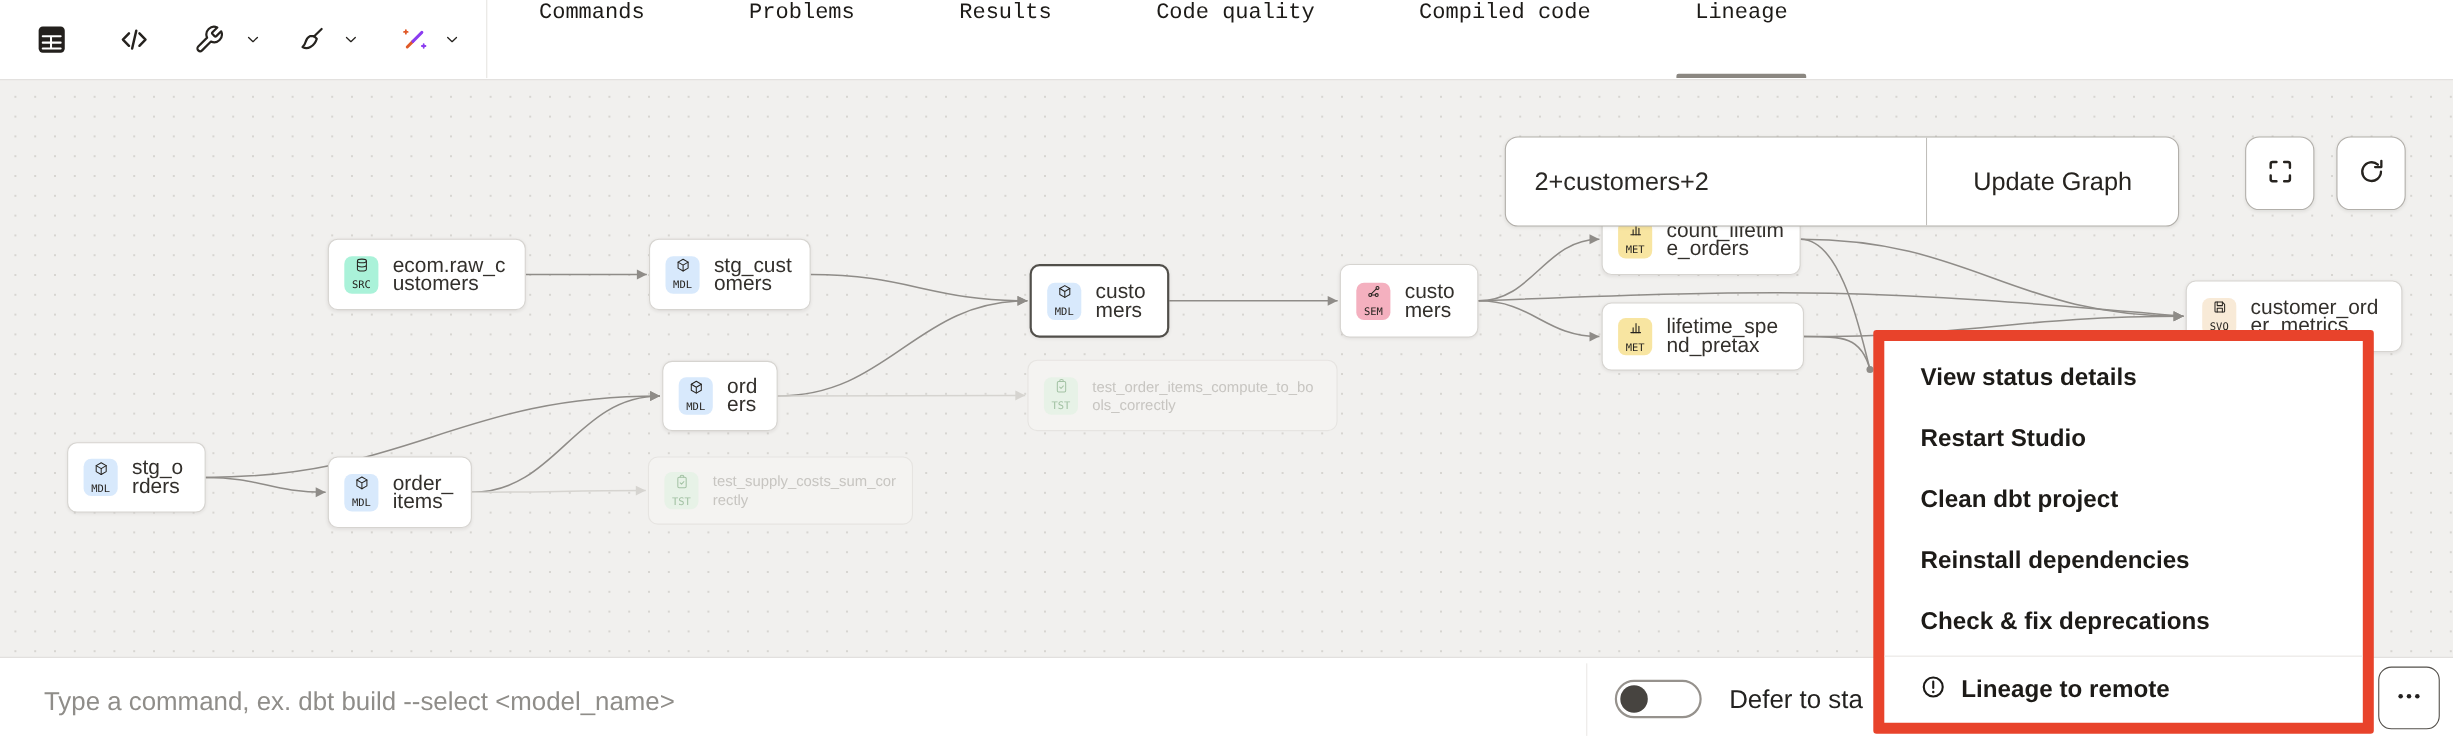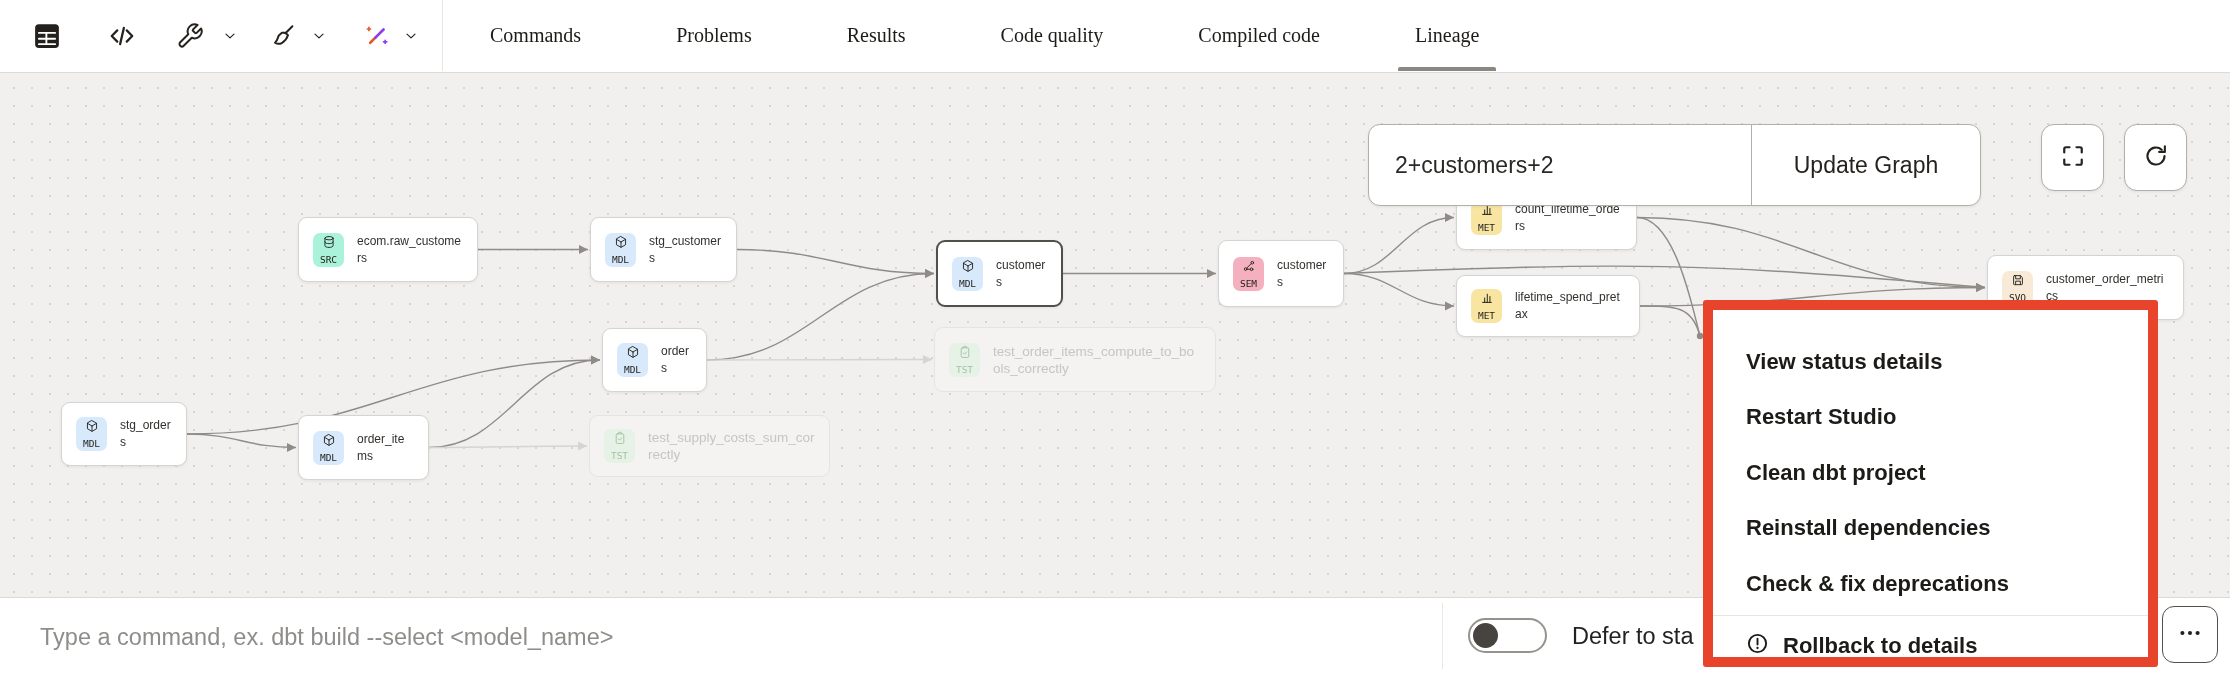--- a/index.html
+++ b/index.html
@@ -8,59 +8,59 @@
     font-family:"Liberation Sans",sans-serif;background:#f1f0ee;
   }
   
   .topbar{position:absolute;left:0;top:0;width:2230px;height:72px;background:#fff;
     border-bottom:1px solid #dcdad7;z-index:20}
   .tbitem{position:absolute;top:0;height:71px;display:flex;align-items:center;justify-content:center;
     background:none;border:none;cursor:pointer;color:#26231f;padding:0}
   .tbitem svg{display:block}
   .tb-divider{position:absolute;left:442px;top:0;width:1px;height:71px;background:#e7e5e2}
   .tabs{position:absolute;left:490px;top:0;height:71px;display:flex;gap:95px;align-items:stretch}
-  .tab{position:relative;display:flex;align-items:center;font-size:20px;color:#1d1b18;
-    background:none;border:none;padding:0;cursor:pointer;font-family:Liberation Serif, serif;white-space:nowrap}
+  .tab{position:relative;display:flex;align-items:flex-start;font-size:20px;color:#1d1b18;
+    background:none;border:none;padding:0;cursor:pointer;font-family:Liberation Mono, monospace;white-space:nowrap}
   .tab.active::after{content:"";position:absolute;left:-17px;right:-17px;bottom:0;height:4px;
     background:#8b8781;border-radius:2px 2px 0 0}
   
   .canvas{position:absolute;left:0;top:72px;width:2230px;height:525px;overflow:hidden;
     background-color:#f1f0ee;
     background-image:radial-gradient(circle,#d7d5d1 1.15px,transparent 1.15px);
     background-size:18px 18px;background-position:5px 7px}
   #edge-svg{position:absolute;left:0;top:0;z-index:1}
   .node{position:absolute;background:#fff;border:1.5px solid #d6d4d0;border-radius:9px;
     display:flex;align-items:center;gap:13px;padding-left:14px;z-index:2;box-sizing:border-box;
     box-shadow:0 1px 3px rgba(40,35,30,.07);cursor:pointer}
   .node.selected{border:2px solid #514f4a}
   .node.faded{background:#f4f3f1;border-color:#e6e4e1;box-shadow:none}
   .badge{width:31px;height:34px;border-radius:7px;display:flex;flex-direction:column;
     align-items:center;justify-content:center;color:#26231f;flex:0 0 auto}
   .badge svg{width:14px;height:14px}
   .badge .bl{font-family:"DejaVu Sans Mono",monospace;font-size:9.5px;line-height:10px;margin-top:2px}
-  .nlabel{font-size:12px;color:#33302c;line-height:17px;padding-right:14px;word-break:break-word}
+  .nlabel{font-size:19px;color:#33302c;line-height:17px;padding-right:14px;word-break:break-word}
   .node.faded .nlabel{color:#c7c5c1;font-size:13.5px;word-break:break-all}
   .node.faded .badge{color:#a3c2a4;background:#e7f2e7 !important}
   
   .gsel{position:absolute;left:1368px;top:52px;width:613px;height:82px;background:#fff;
     border:1.5px solid #b2afaa;border-radius:12px;display:flex;z-index:6;box-sizing:border-box;
     box-shadow:0 1px 3px rgba(40,35,30,.08)}
   .gsel input{flex:1;min-width:0;border:none;outline:none;font-size:23px;color:#2b2926;
     padding:0 26px;background:transparent;font-family:inherit;border-radius:12px 0 0 12px}
   .gsel .upd{width:229px;border:none;border-left:1.5px solid #b2afaa;background:transparent;
     display:flex;align-items:center;justify-content:center;font-size:23px;font-weight:400;
     color:#26231f;cursor:pointer;font-family:inherit;border-radius:0 12px 12px 0}
   .ctrl{position:absolute;top:52px;width:63px;height:67px;background:#fff;border:1.5px solid #b2afaa;
     border-radius:13px;display:flex;align-items:center;justify-content:center;color:#26231f;
     cursor:pointer;z-index:6;box-sizing:border-box;box-shadow:0 1px 3px rgba(40,35,30,.08)}
   #fs-btn{left:2041px}
   #rf-btn{left:2124px}
   
   .ctxmenu{position:absolute;left:1703px;top:300px;width:455px;height:367px;background:#fff;
-    border:10px solid #e8432b;border-radius:3px;z-index:50;box-sizing:border-box;padding-top:24px}
+    border:10px solid #e8432b;border-radius:3px;z-index:50;box-sizing:border-box;padding-top:5px}
   .mi{height:55.5px;display:flex;align-items:center;padding-left:33px;gap:14px;font-size:22px;
     font-weight:600;color:#1d1b18;cursor:pointer}
   .mi svg{width:23px;height:23px;flex:0 0 auto}
   .mdivider{height:1px;background:#e8e6e3;margin:3px 0}
   
   .cmdbar{position:absolute;left:0;top:597px;width:2230px;height:77px;background:#fff;
     border-top:1px solid #dbd9d6;z-index:10;box-sizing:border-box}
   .cmdbar input{position:absolute;left:38px;top:0;height:76px;width:1370px;border:none;outline:none;
     font-size:23.5px;color:#2b2926;background:transparent;font-family:inherit}
   .cmdbar input::placeholder{color:#8f8d89}
@@ -372,15 +372,15 @@
     <div class="mi">
       <span>Check &amp; fix deprecations</span>
     </div>
     <div class="mdivider"></div>
     <div class="mi">
       <span><svg viewBox="0 0 24 24" width="23" height="23" fill="none" stroke="currentColor" stroke-width="2" stroke-linecap="round" stroke-linejoin="round">
           <circle cx="12" cy="12" r="9"></circle>
           <path d="M12 7v6"></path>
           <circle cx="12" cy="16.7" r="1.2" fill="currentColor" stroke="none"></circle>
         </svg></span>
-      <span>Rollback to details</span>
+      <span>Lineage to remote</span>
     </div>
   </div>
 
 </body></html>

